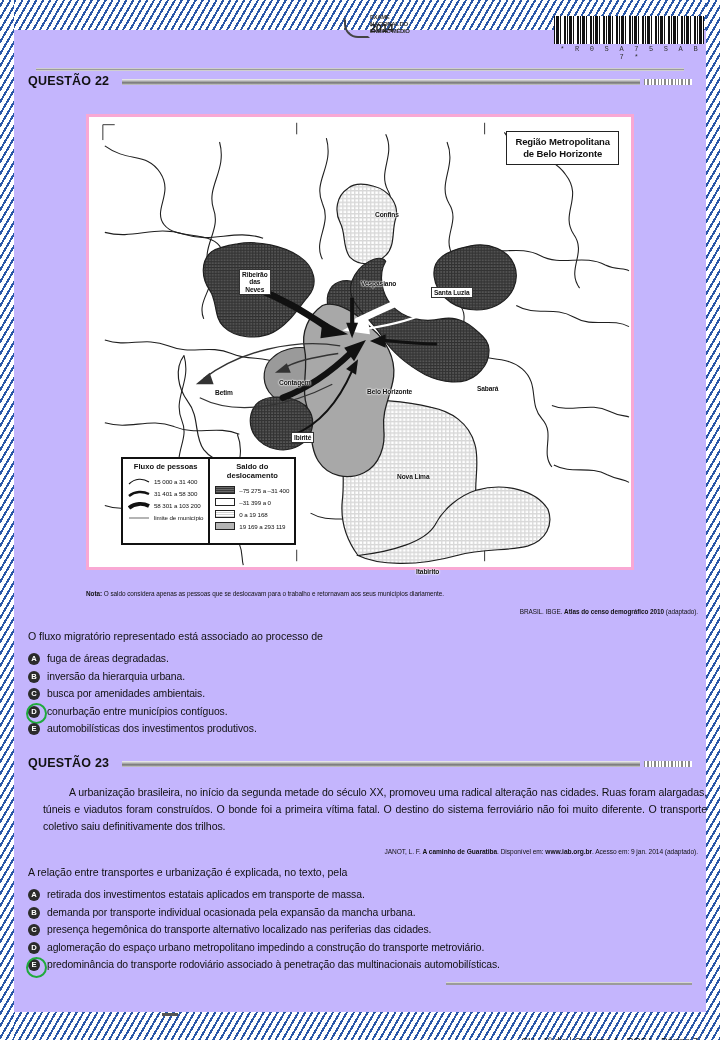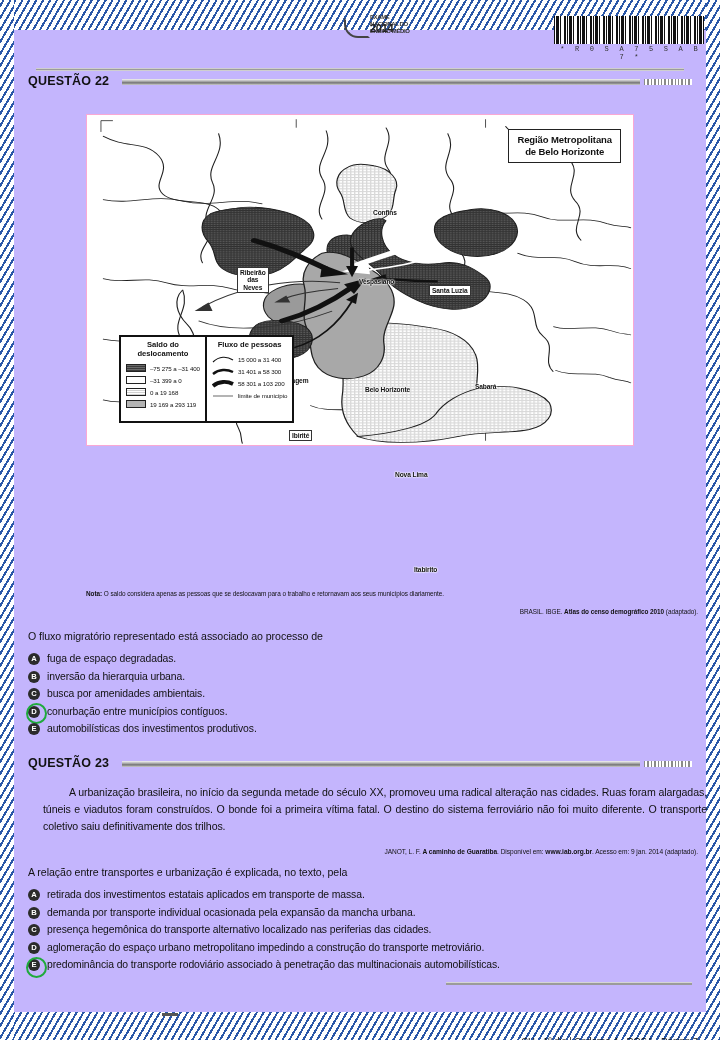--- a/index.html
+++ b/index.html
@@ -120,22 +120,22 @@
     border-top:1px solid #e4e4e4;
   }
   .q-dots {
     position:absolute; right:0; top:5px; width:48px; height:6px;
     background-image: repeating-linear-gradient(90deg,#8a8a8a 0 1.4px, #ffffff 1.4px 3.4px);
   }
 
   
   .map-wrap {
     position:absolute; left:72px; top:84px;
-    width:548px; height:332px;
-    border:1px solid #f9a8d4; background:#fff;
+    width:548px; height:456px;
+    border:3px solid #f9a8d4; background:#fff;
   }
   .map-svg { display:block; width:100%; height:100%; }
 
   .map-title {
     position:absolute; right:12px; top:14px;
     border:1.4px solid #222; background:#fff;
     padding:4px 8px; text-align:center;
     font-size:9.5px; font-weight:bold; line-height:12px; color:#111;
     letter-spacing:-0.1px;
   }
@@ -424,20 +424,48 @@
         <div class="city plain" style="left: 308px; top: 356px;">
           <div>Nova Lima</div>
         </div>
         <div class="city plain" style="left: 327px; top: 451px;">
           <div>Itabirito</div>
         </div>
       </div>
 
     <div class="legend">
       <div class="legend-col">
+        <div class="legend-title">Fluxo de pessoas</div>
+        <div class="legend-row">
+          <svg class="flowline" viewBox="0 0 22 9">
+            <path d="M1 7 C7 1 15 1 21 5" stroke="#111" stroke-width="1.1" fill="none"></path>
+          </svg>
+          <span>15 000 a 31 400</span>
+        </div>
+        <div class="legend-row">
+          <svg class="flowline" viewBox="0 0 22 9">
+            <path d="M1 7 C7 2 15 2 21 5" stroke="#111" stroke-width="2.4" fill="none"></path>
+          </svg>
+          <span>31 401 a 58 300</span>
+        </div>
+        <div class="legend-row">
+          <svg class="flowline" viewBox="0 0 22 9">
+            <path d="M1 7 C7 2 15 2 21 5" stroke="#111" stroke-width="3.8" fill="none"></path>
+          </svg>
+          <span>58 301 a 103 200</span>
+        </div>
+        <div class="legend-row">
+          <svg class="flowline" viewBox="0 0 22 9">
+            <path d="M1 5 L21 5" stroke="#777" stroke-width="1.1" fill="none"></path>
+          </svg>
+          <span>limite de município</span>
+        </div>
+      </div>
+
+      <div class="legend-col">
         <div class="legend-title" id="legend-t1">
             <div>Saldo do</div>
             <div>deslocamento</div>
           </div>
         <div class="legend-row">
           <span class="sw sw1"></span>
           <span>–75 275 a –31 400</span>
         </div>
         <div class="legend-row">
           <span class="sw sw2"></span>
@@ -445,63 +473,35 @@
         </div>
         <div class="legend-row">
           <span class="sw sw3"></span>
           <span>0 a 19 168</span>
         </div>
         <div class="legend-row">
           <span class="sw sw4"></span>
           <span>19 169 a 293 119</span>
         </div>
       </div>
-
-      <div class="legend-col">
-        <div class="legend-title">Fluxo de pessoas</div>
-        <div class="legend-row">
-          <svg class="flowline" viewBox="0 0 22 9">
-            <path d="M1 7 C7 1 15 1 21 5" stroke="#111" stroke-width="1.1" fill="none"></path>
-          </svg>
-          <span>15 000 a 31 400</span>
-        </div>
-        <div class="legend-row">
-          <svg class="flowline" viewBox="0 0 22 9">
-            <path d="M1 7 C7 2 15 2 21 5" stroke="#111" stroke-width="2.4" fill="none"></path>
-          </svg>
-          <span>31 401 a 58 300</span>
-        </div>
-        <div class="legend-row">
-          <svg class="flowline" viewBox="0 0 22 9">
-            <path d="M1 7 C7 2 15 2 21 5" stroke="#111" stroke-width="3.8" fill="none"></path>
-          </svg>
-          <span>58 301 a 103 200</span>
-        </div>
-        <div class="legend-row">
-          <svg class="flowline" viewBox="0 0 22 9">
-            <path d="M1 5 L21 5" stroke="#777" stroke-width="1.1" fill="none"></path>
-          </svg>
-          <span>limite de município</span>
-        </div>
-      </div>
     </div>
   </div>
 
   <div class="map-note">
     <b>Nota:</b><span> O saldo considera apenas as pessoas que se deslocavam para o trabalho e retornavam aos seus municípios diariamente.</span>
   </div>
   <div class="map-source">
     <span>BRASIL. IBGE. </span><b>Atlas do censo demográfico 2010</b><span> (adaptado).</span>
   </div>
 
   <div class="stem" style="left:14px; top:600px;">O fluxo migratório representado está associado ao processo de</div>
   <div class="opts" id="q22-opts" style="top:622px;">
       <div class="opt">
         <span class="bullet">A</span>
-        <span class="opt-text">fuga de espaço degradadas.</span>
+        <span class="opt-text">fuga de áreas degradadas.</span>
       </div>
       <div class="opt">
         <span class="bullet">B</span>
         <span class="opt-text">inversão da hierarquia urbana.</span>
       </div>
       <div class="opt">
         <span class="bullet">C</span>
         <span class="opt-text">busca por amenidades ambientais.</span>
       </div>
       <div class="opt">

